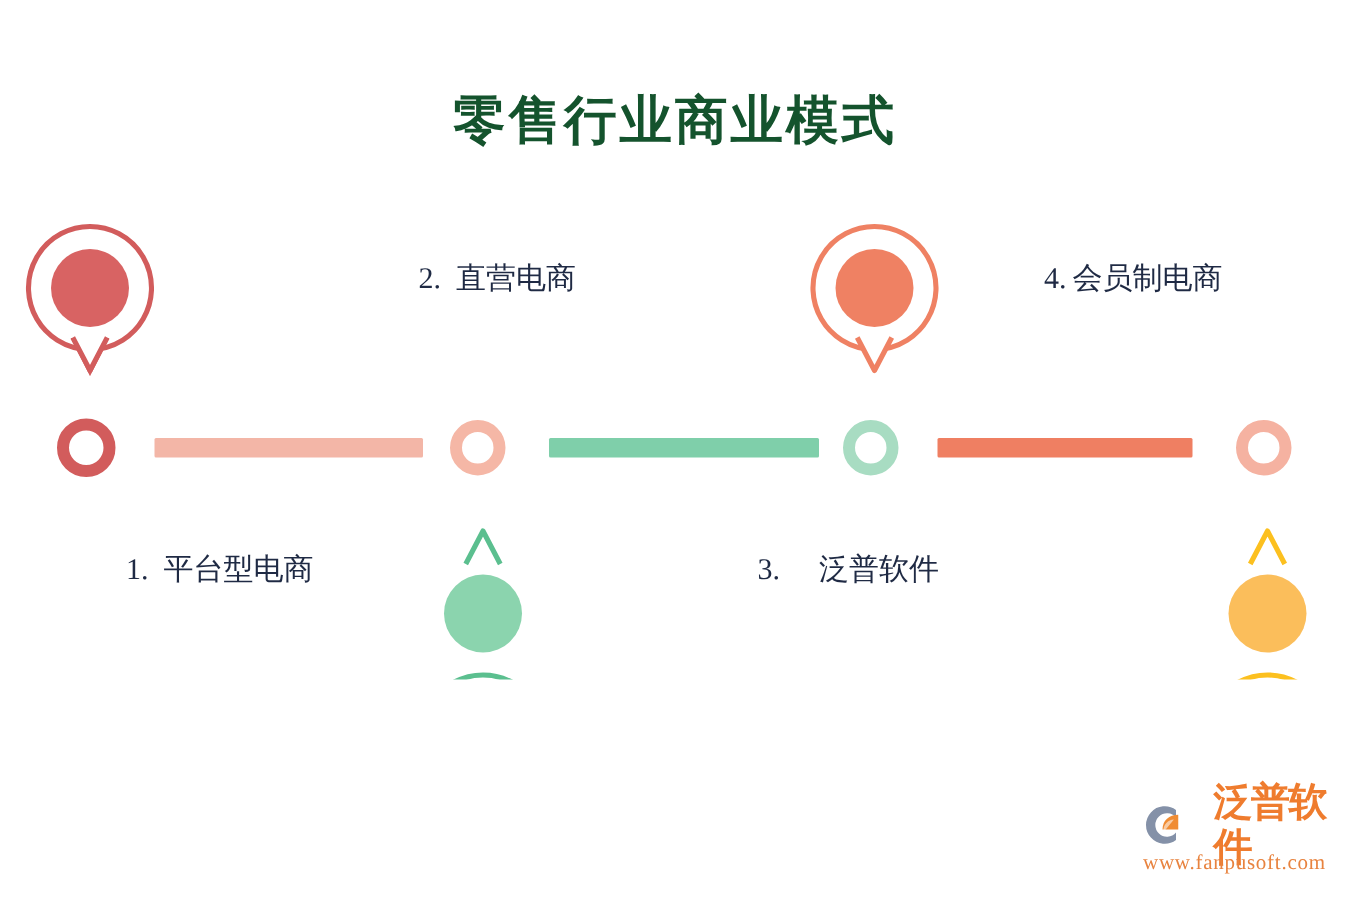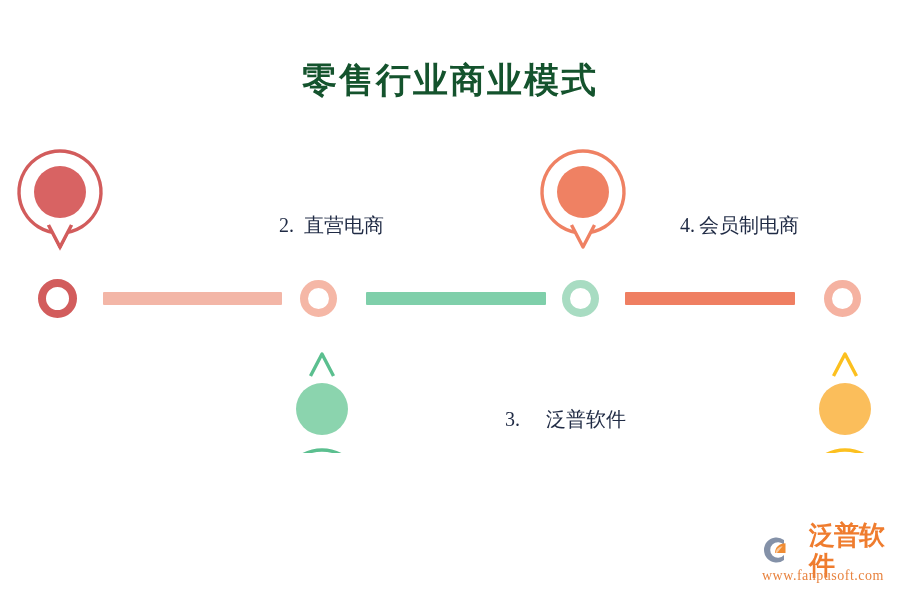--- a/index.html
+++ b/index.html
@@ -69,27 +69,26 @@
   #pin-3 { left: 538px; top: 148px; }
   #pin-4 { left: 800px; top: 349px; }
 
   
   .label {
     position: absolute;
     font-size: 20px;
     color: #1f2a44;
     white-space: nowrap;
     font-family: "Liberation Serif", "DejaVu Serif", serif;
-    margin-top: 40px;
   }
   .label .num { margin-right: 10px; }
   #label-1 { left: 84px;  top: 366px; }
   #label-2 { left: 279px; top: 172px; }
   #label-3 { left: 505px; top: 366px; }
-  #label-4 { left: 680px; top: 172px; }
+  #label-4 { left: 696px; top: 172px; }
   #label-3 .num { margin-right: 26px; }
   #label-4 .num { margin-right: 4px; }
 
   
   #watermark {
     position: absolute;
     left: 762px;
     top: 533px;
     width: 130px;
     height: 56px;
@@ -163,20 +162,23 @@
   </div>
 
   <div class="pin" id="pin-4">
     <svg viewBox="0 0 90 104">
       <path d="M45 101 A41 41 0 1 1 44.99 101 Z" fill="#ffffff" stroke="#fcc01f" stroke-width="3.4"></path>
       <path d="M33.5 27 L45 5 L56.5 27" fill="#ffffff" stroke="#fcc01f" stroke-width="3.4" stroke-linejoin="round"></path>
       <circle cx="45" cy="60" r="26" fill="#fbbe5b"></circle>
     </svg>
   </div>
 
+  <div class="label" id="label-1">
+    <span class="num">1.</span><span class="txt">平台型电商</span>
+  </div>
   <div class="label" id="label-2">
     <span class="num">2.</span><span class="txt">直营电商</span>
   </div>
   <div class="label" id="label-3">
     <span class="num">3.</span><span class="txt">泛普软件</span>
   </div>
   <div class="label" id="label-4">
     <span class="num">4.</span><span class="txt">会员制电商</span>
   </div>
 

